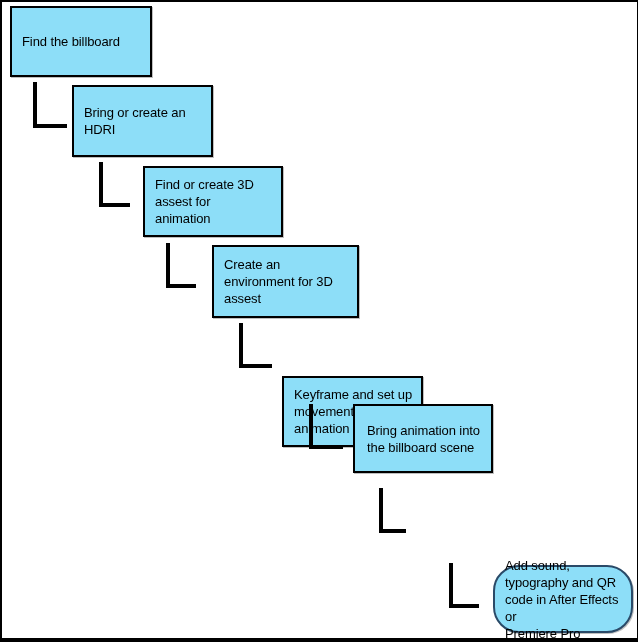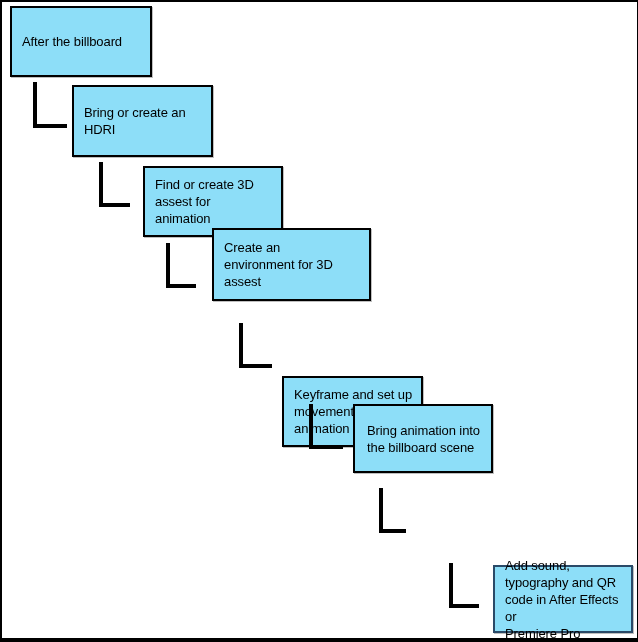--- a/index.html
+++ b/index.html
@@ -43,40 +43,40 @@
   .connector {
     position: absolute;
     box-sizing: border-box;
     border-left: 4px solid var(--connector-color, #000000);
     border-bottom: 4px solid var(--connector-color, #000000);
   }
   
   #box-1 { left: 8px;   top: 4px;   width: 142px; height: 71px; }
   #box-2 { left: 70px;  top: 83px;  width: 141px; height: 72px; }
   #box-3 { left: 141px; top: 164px; width: 140px; height: 71px; }
-  #box-4 { left: 210px; top: 226px; width: 159px; height: 73px; }
+  #box-4 { left: 210px; top: 243px; width: 147px; height: 73px; }
   #box-5 { left: 280px; top: 326px; width: 141px; height: 71px; margin-top: 48px; }
   #box-6 { left: 351px; top: 402px; width: 140px; height: 69px; padding-left: 12px; }
   #box-7 { left: 421px; top: 484px; width: 140px; height: 72px; }
-  #box-8 { left: 491px; top: 563px; width: 140px; height: 68px; }
+  #box-8 { left: 491px; top: 563px; width: 140px; height: 68px; border-radius: 26px; }
   #conn-1 { left: 31px;  top: 80px;  width: 34px; height: 46px; }
   #conn-2 { left: 97px;  top: 160px; width: 31px; height: 45px; }
   #conn-3 { left: 164px; top: 241px; width: 30px; height: 45px; }
   #conn-4 { left: 237px; top: 321px; width: 33px; height: 45px; }
   #conn-5 { left: 307px; top: 402px; width: 34px; height: 45px; }
   #conn-6 { left: 377px; top: 486px; width: 27px; height: 45px; }
   #conn-7 { left: 447px; top: 561px; width: 30px; height: 45px; }
 </style>
 </head>
 <body>
 
 <div class="canvas">
 
   <div class="flow-box" id="box-1">
-    <span class="step-label">After the billboard</span>
+    <span class="step-label">Find the billboard</span>
   </div>
 
   <div class="connector" id="conn-1"></div>
 
   <div class="flow-box" id="box-2">
     <span class="step-label">Bring or create an
 HDRI</span>
   </div>
 
   <div class="connector" id="conn-2"></div>

